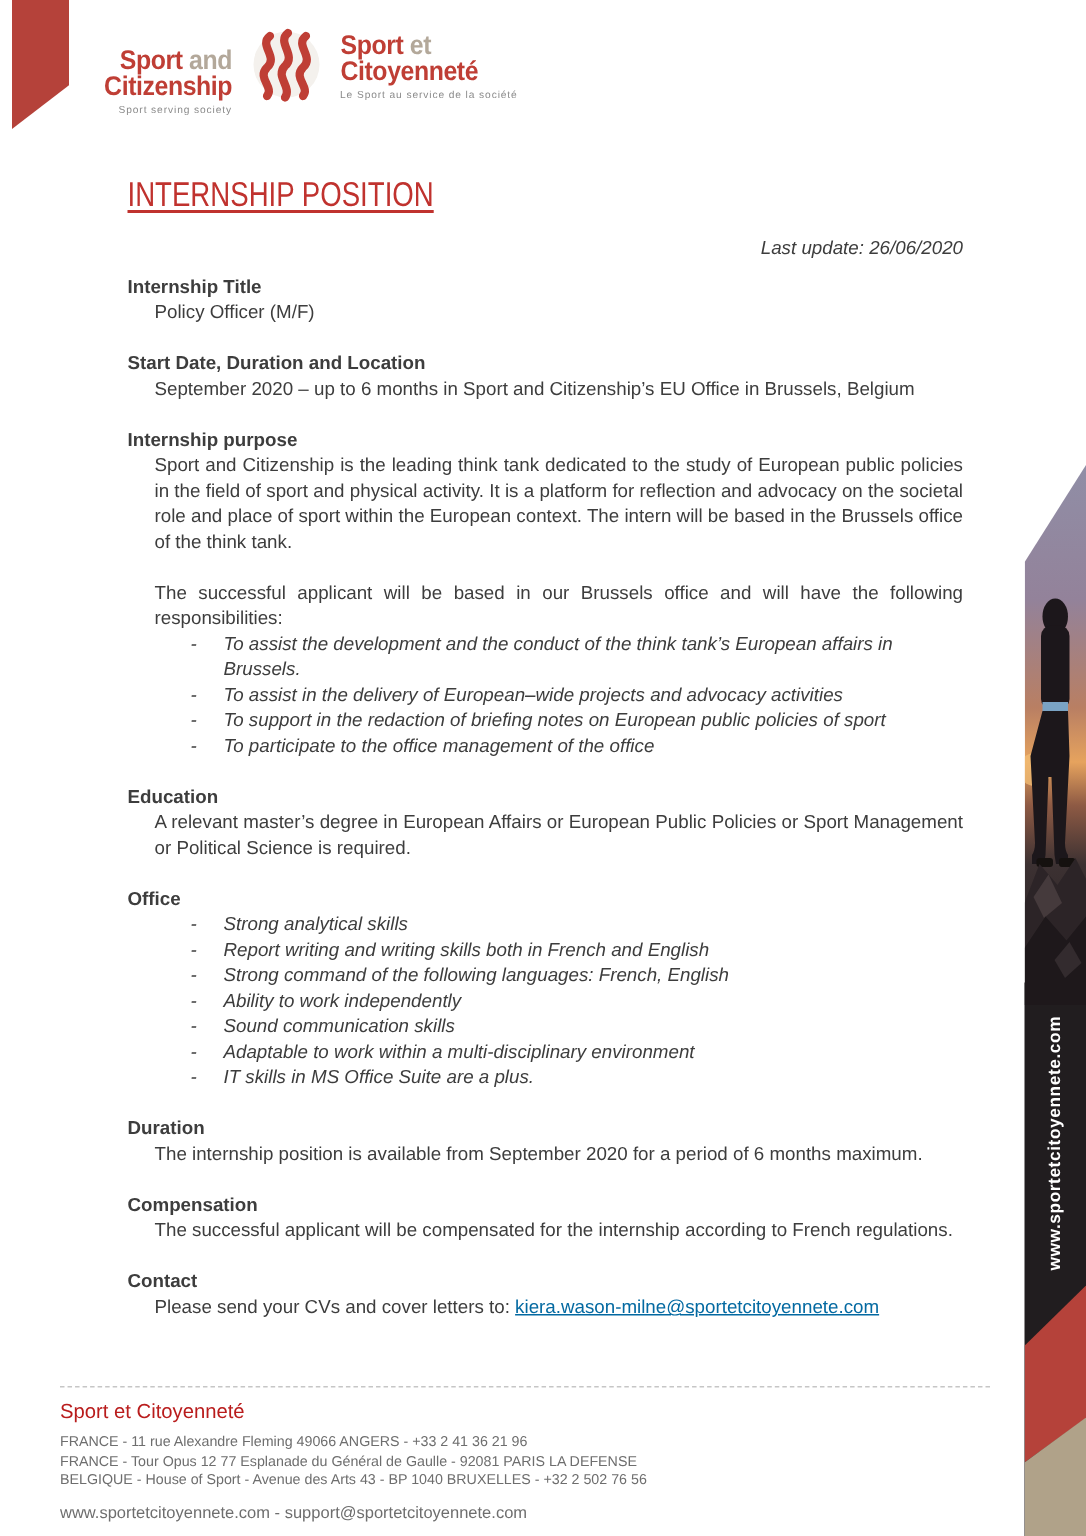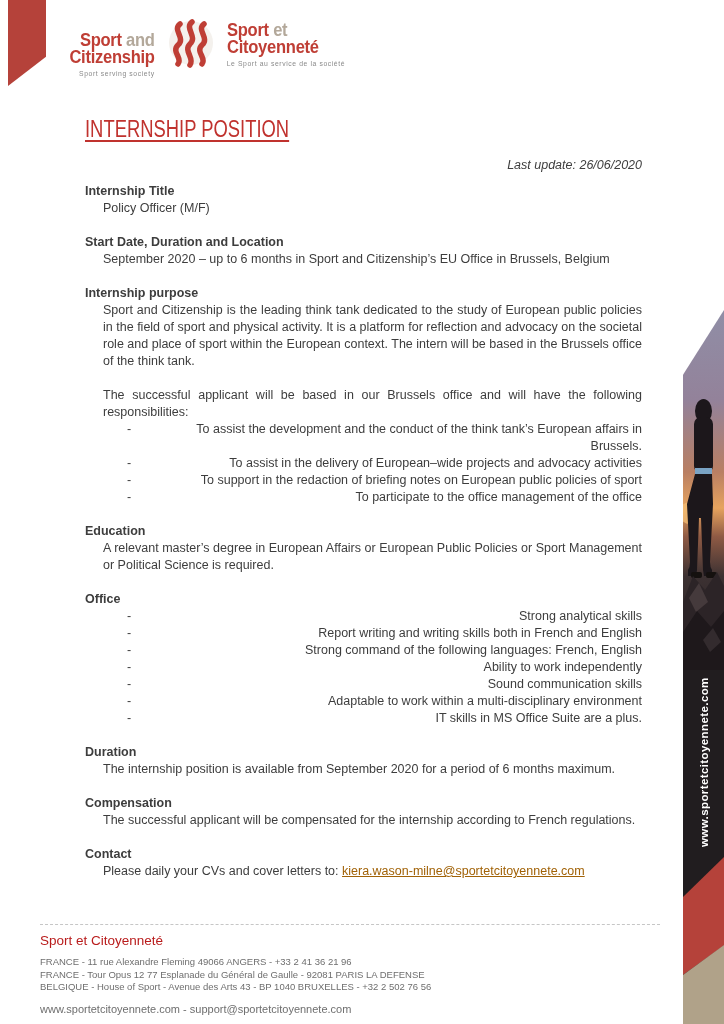--- a/index.html
+++ b/index.html
@@ -36,23 +36,23 @@
     text-decoration:underline;text-underline-offset:3px;white-space:nowrap;
   }
   .last-update{margin-top:15px;text-align:right;font-style:italic;}
   .sec{margin-top:17px;}
   .sec.first{margin-top:9px;}
   .sec-head{font-weight:bold;}
   .sec-body{padding-left:18px;text-align:justify;}
   .sec-body.noj{text-align:left;}
   .para2{padding-left:18px;margin-top:17px;text-align:justify;}
   ul.dash{list-style:none;margin:0 0 0 42px;padding:0;}
-  ul.dash li{position:relative;padding-left:22px;text-align:right;}
+  ul.dash li{position:relative;padding-left:22px;text-align:left;font-style:italic;}
   ul.dash li::before{content:"-";position:absolute;left:0;top:0;}
-  a.email-link{color:#a16207;margin-top:28px;}
+  a.email-link{color:#0369a1;margin-top:28px;}
   
   .sb-black{position:absolute;right:0;top:655px;width:41px;height:369px;background:#211d1f;}
   .sb-photo{position:absolute;right:0;top:310px;width:41px;height:360px;
     clip-path:polygon(0 18%,100% 0,100% 100%,0 100%);}
   .sb-photo svg{display:block;}
   .sb-red{position:absolute;right:0;top:857px;width:41px;height:118px;background:#b5423a;
     clip-path:polygon(0 34%,100% 0,100% 75%,0 100%);}
   .sb-beige{position:absolute;right:0;top:945px;width:41px;height:79px;background:#b0a289;
     clip-path:polygon(0 38%,100% 0,100% 100%,0 100%);}
   .sb-url{
@@ -141,21 +141,21 @@
     <div class="sec-body noj">The internship position is available from September 2020 for a period of 6 months maximum.</div>
   </div>
 
   <div class="sec">
     <div class="sec-head">Compensation</div>
     <div class="sec-body noj">The successful applicant will be compensated for the internship according to French regulations.</div>
   </div>
 
   <div class="sec">
     <div class="sec-head">Contact</div>
-    <div class="sec-body noj"><span>Please daily your CVs and cover letters to: </span><a class="email-link" href="#">kiera.wason-milne@sportetcitoyennete.com</a></div>
+    <div class="sec-body noj"><span>Please send your CVs and cover letters to: </span><a class="email-link" href="#">kiera.wason-milne@sportetcitoyennete.com</a></div>
   </div>
 </div>
 
 <div class="sb-black"></div>
 <div class="sb-photo">
   <svg width="41" height="360" viewBox="0 0 41 360">
     <defs>
       <linearGradient id="sky" x1="0" y1="0" x2="0" y2="1">
         <stop offset="0" stop-color="#908ea6"></stop>
         <stop offset="0.25" stop-color="#93829a"></stop>

